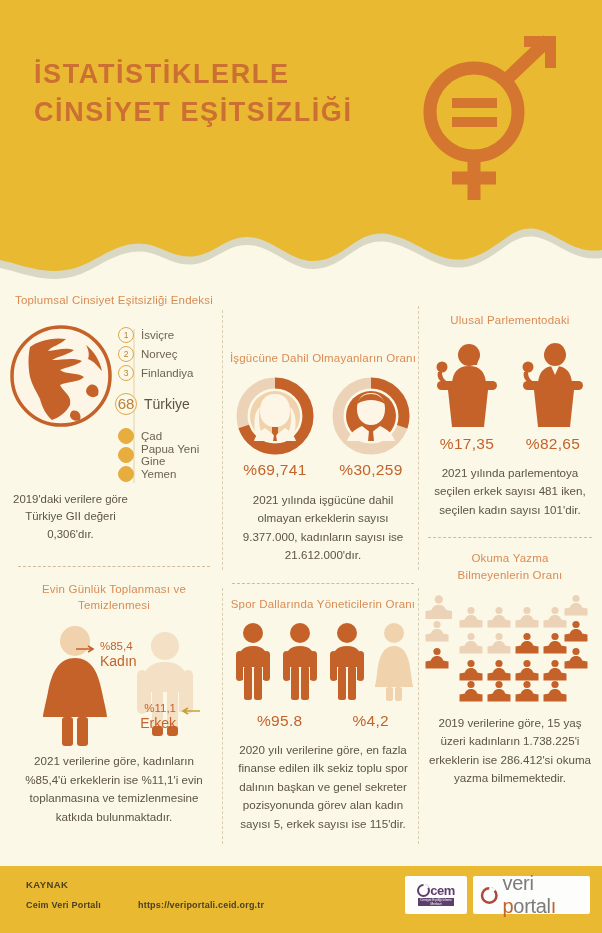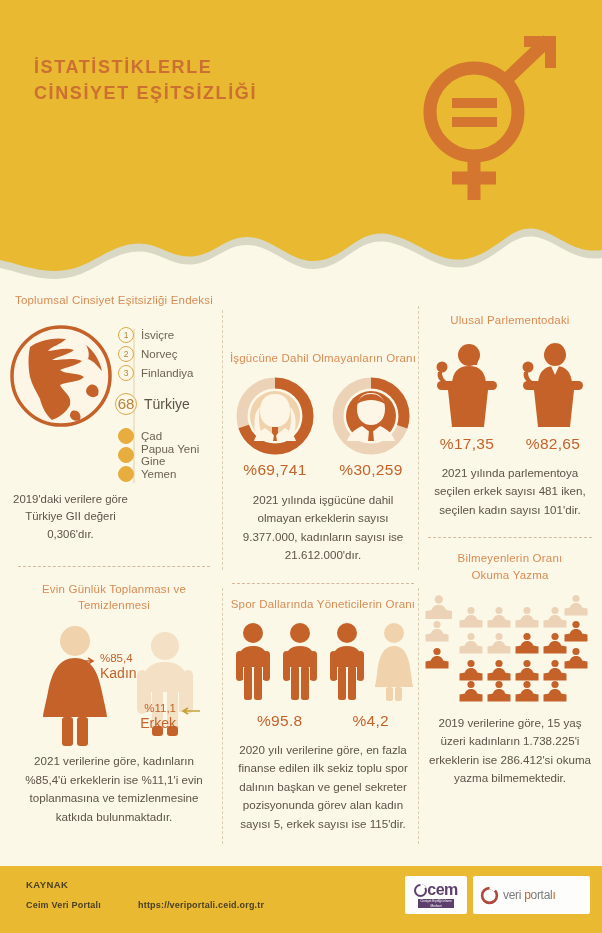--- a/index.html
+++ b/index.html
@@ -25,21 +25,21 @@
   .header-bg {
     position: absolute; top: 0; left: 0;
     width: 602px; height: 300px;
   }
   .header-title {
     position: absolute;
     left: 34px; top: 55px;
     width: 340px;
     color: #cc6f32;
     font-weight: bold;
-    font-size: 18px;
+    font-size: 27px;
     line-height: 1.42;
     letter-spacing: 1.6px;
   }
   .header-title .l2 { display: block; }
   .gender-symbol {
     position: absolute;
     left: 408px; top: 28px;
     width: 160px; height: 180px;
   }
 
@@ -123,21 +123,21 @@
   .pct-row > div { width: 78px; }
 
   
   .podium-row { display: flex; justify-content: center; gap: 14px; margin-top: 12px; }
   .podium { width: 72px; height: 86px; }
 
   
   .house-wrap { position: relative; height: 128px; margin-top: 6px; }
   .fig-woman { position: absolute; left: 24px; top: 4px; width: 86px; height: 122px; }
   .fig-man { position: absolute; left: 118px; top: 10px; width: 78px; height: 116px; }
-  .tag-w { position: absolute; left: 92px; top: 32px; text-align: left; }
+  .tag-w { position: absolute; left: 92px; top: 20px; text-align: left; }
   .tag-m { position: absolute; left: 96px; top: 82px; text-align: right; width: 72px; }
   .tag-pct { color: #c4622a; font-size: 11.5px; line-height: 1.1; }
   .tag-lab { color: #c4622a; font-size: 14px; line-height: 1.25; }
 
   
   .sport-row { display: flex; justify-content: center; gap: 5px; margin-top: 9px; }
   .sport-fig { width: 42px; height: 82px; }
 
   
   .lit-grid { position: relative; width: 170px; height: 112px; margin: 8px auto 0; }
@@ -168,24 +168,24 @@
     position: absolute; right: 135px; top: 14px;
     width: 62px; height: 38px; background: #fdfdfb; border-radius: 2px;
     display: flex; align-items: center; justify-content: center;
   }
   .logo-veri {
     position: absolute; right: 12px; top: 14px;
     width: 117px; height: 38px; background: #fdfdfb; border-radius: 2px;
     display: flex; align-items: center; justify-content: flex-start;
     padding-left: 7px;
   }
-  .veri-text { font-size: 12px; letter-spacing: -.3px; margin-left: 4px; }
+  .veri-text { font-size: 20px; letter-spacing: -.3px; margin-left: 4px; }
   .veri-text .g { color: #7b7b7b; }
   .veri-text .o { color: #c4622a; }
-  .cem-text { font-size: 16px; font-weight: bold; color: #5d3f6e; letter-spacing: -.5px; }
+  .cem-text { font-size: 13px; font-weight: bold; color: #5d3f6e; letter-spacing: -.5px; }
   .cem-sub { font-size: 3.2px; color: #5d3f6e; line-height: 1.35; text-align: center; }
 </style>
 </head>
 <body>
 
 <div id="page">
 
   <div class="header">
     <svg class="header-bg" viewBox="0 0 602 300" preserveAspectRatio="none">
       <rect x="0" y="0" width="602" height="300" fill="#fbf8e8"></rect>
@@ -434,22 +434,22 @@
           <div class="stat-num" style="width:72px">%82,65</div>
         </div>
 
         <div class="body-text" style="margin-top:11px;padding:0 2px;">2021 yılında parlementoya seçilen erkek sayısı 481 iken, seçilen kadın sayısı 101'dir.</div>
       </section>
 
       <hr class="hdash" style="margin:18px 4px 12px 4px;">
 
       <section>
         <div class="sec-title">
+          <div>Okuma Yazma</div>
           <div>Bilmeyenlerin Oranı</div>
-          <div>Okuma Yazma</div>
         </div>
 
         <div class="lit-grid">
           <svg viewBox="0 0 170 112" width="170" height="112">
             <defs>
               <g id="reader">
                 <circle cx="12" cy="4.5" r="3.6"></circle>
                 <path d="M12,9 C16,9 18,11.5 18.5,15 L5.5,15 C6,11.5 8,9 12,9 Z"></path>
                 <path d="M1,15 L23,15 L23,21 L1,21 Z"></path>
                 <path d="M0.5,14.5 L12,12.5 L23.5,14.5 L23.5,21.5 L0.5,21.5 Z"></path>

